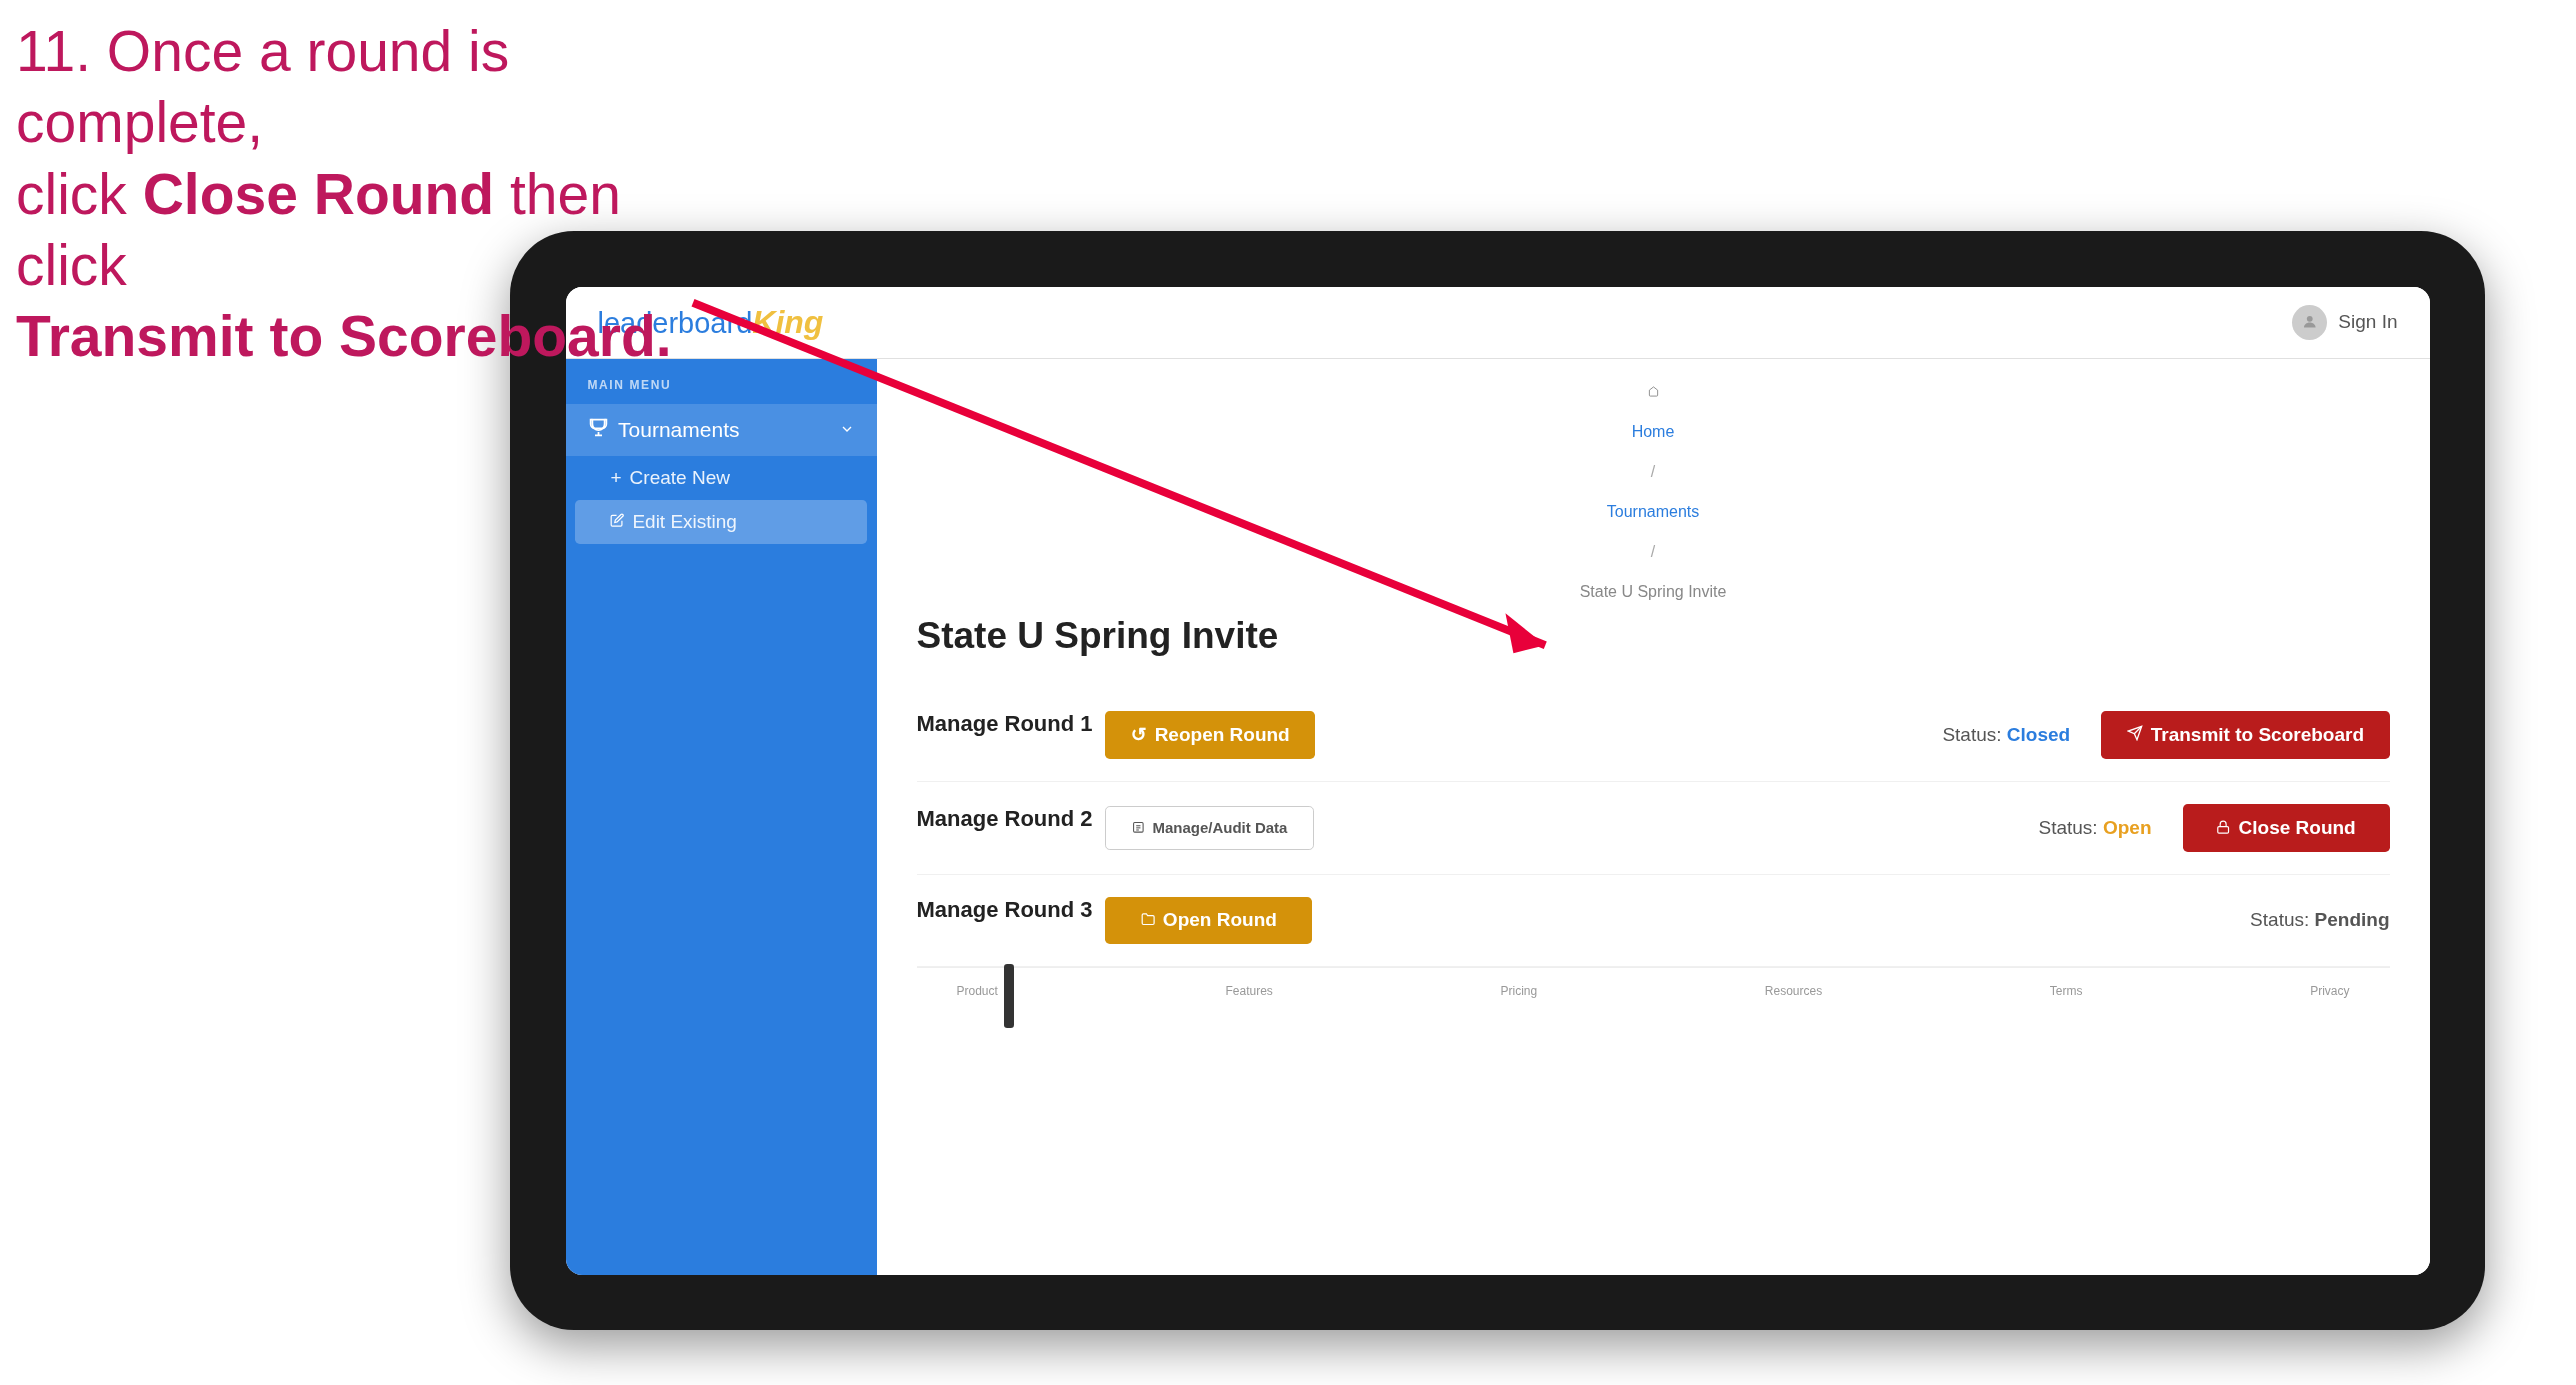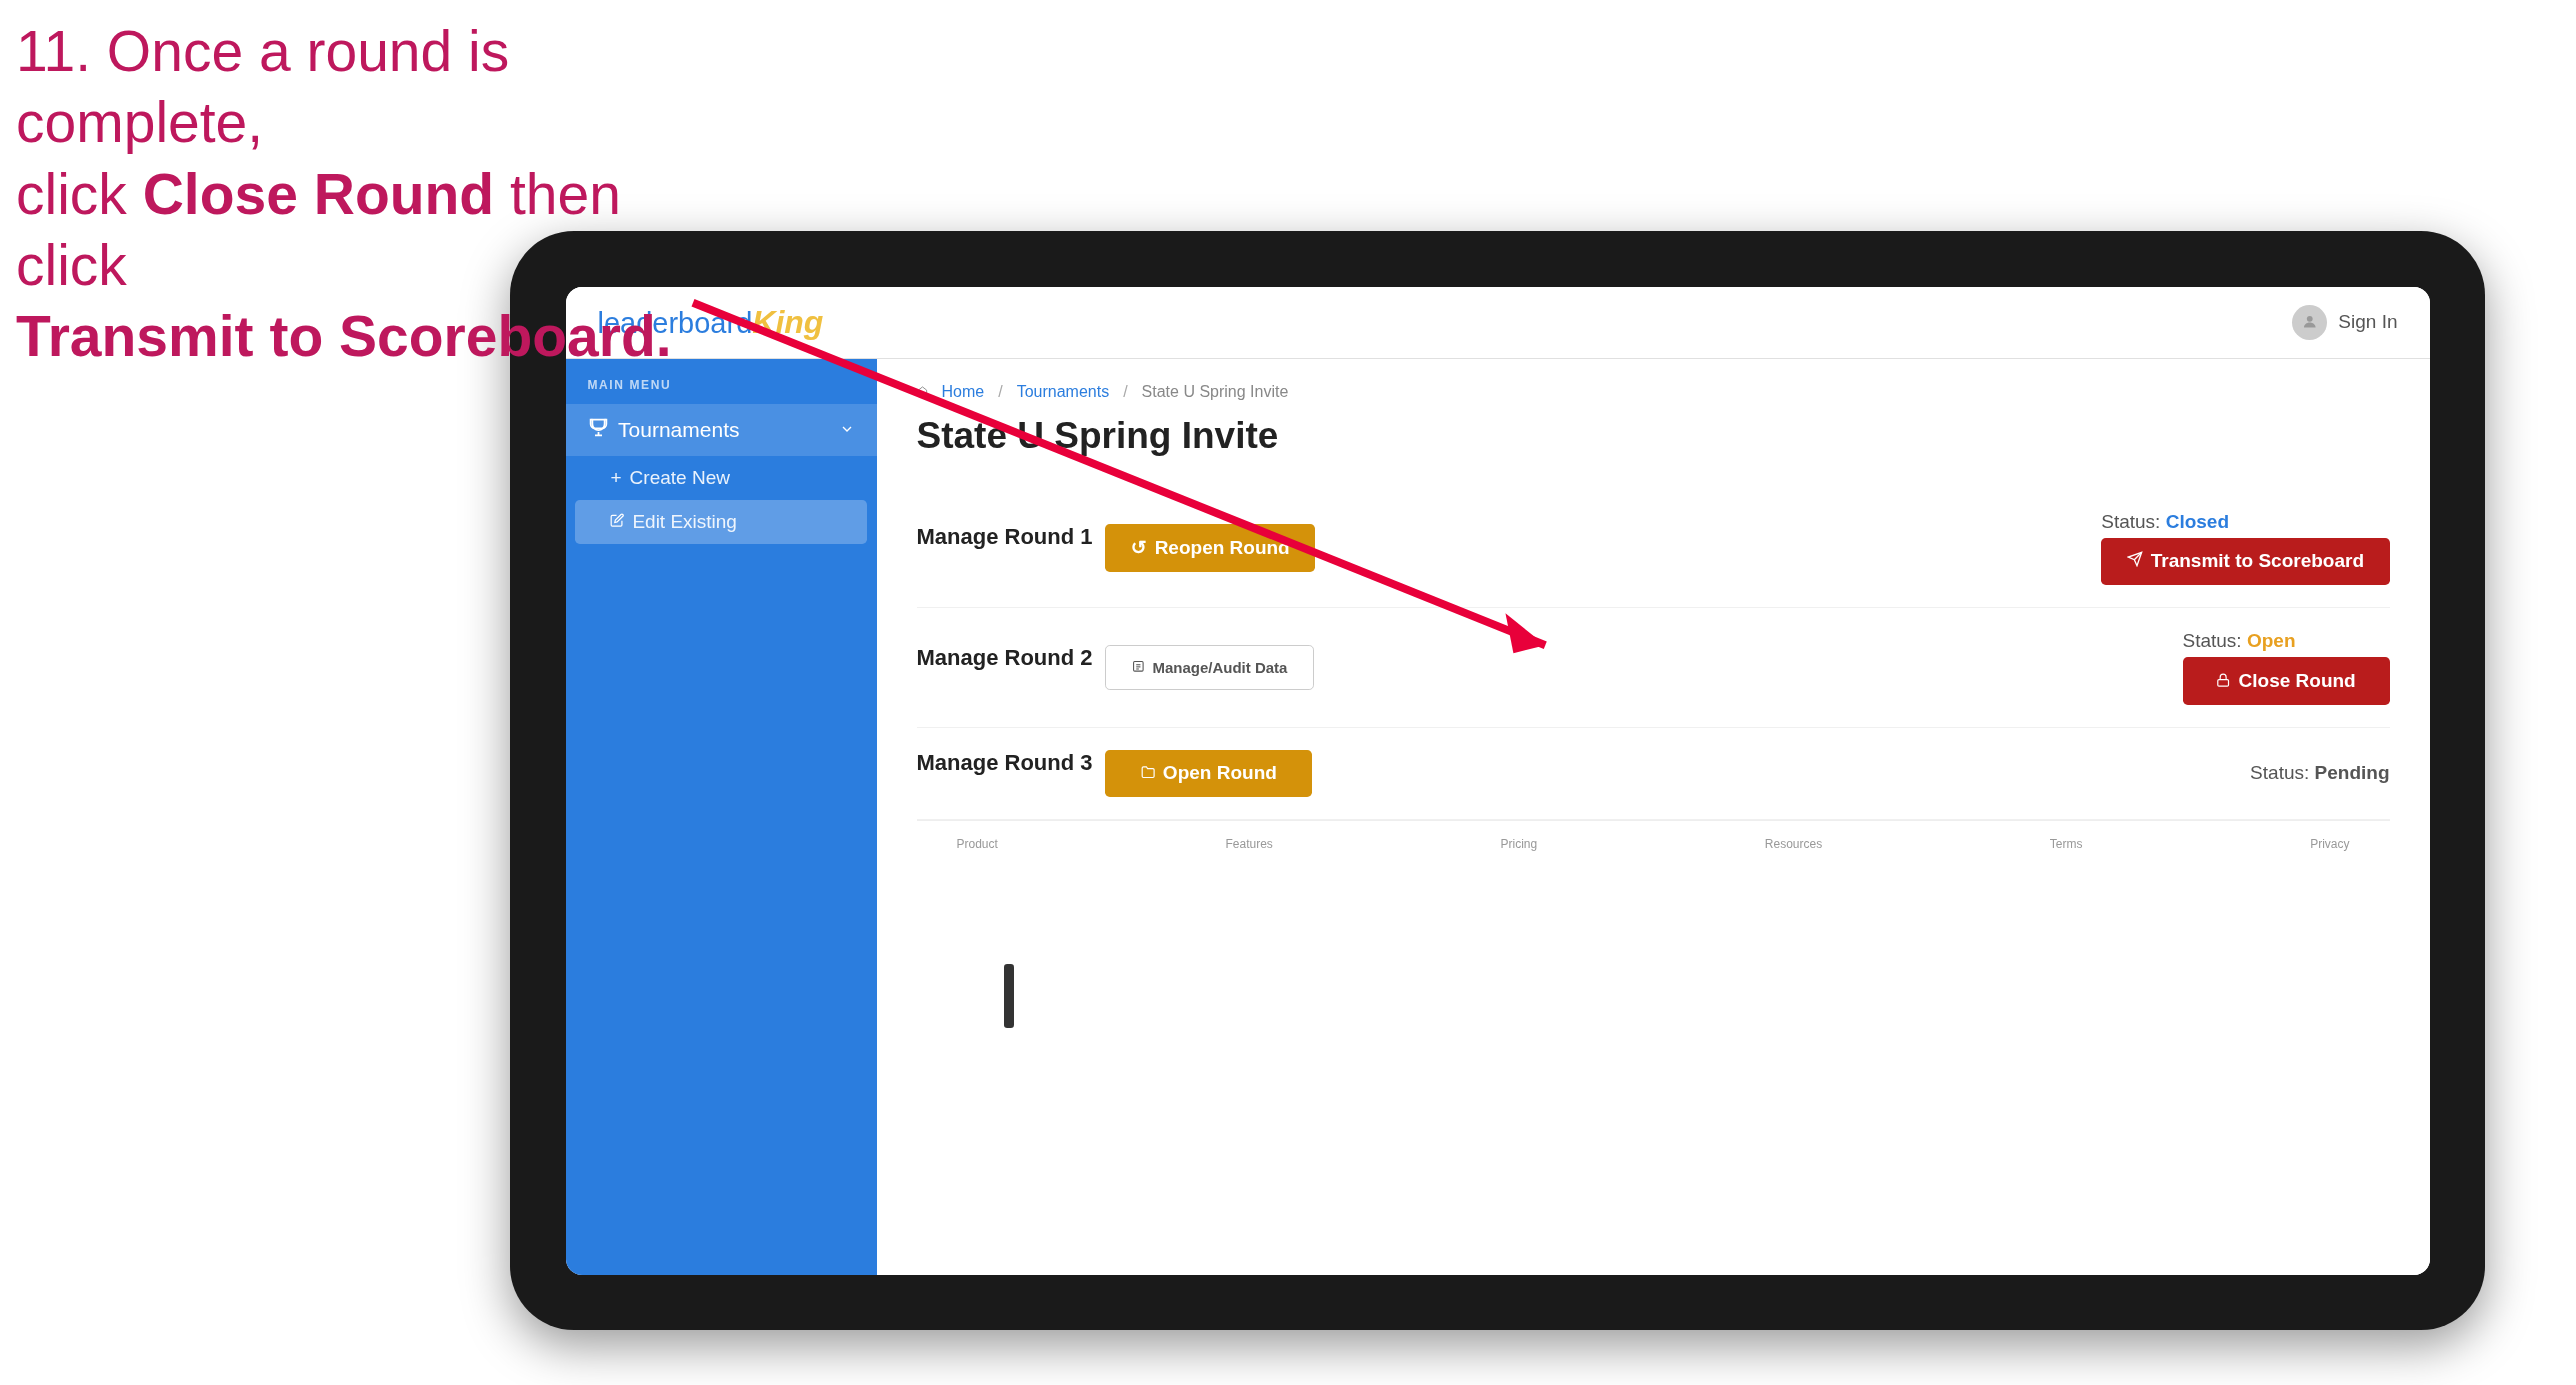--- a/index.html
+++ b/index.html
@@ -181,21 +181,22 @@
       background: #fff;
       overflow-y: auto;
     }
 
     .breadcrumb {
       font-size: 16px;
       color: #888;
       margin-bottom: 14.3px;
       display: flex;
       align-items: center;
-      gap: 14px;
+      gap: 22px;
+      flex-direction: column;
     }
 
     .breadcrumb a {
       color: #2b7dde;
       text-decoration: none;
     }
 
     .breadcrumb .sep {
       color: #aaa;
     }
@@ -226,23 +227,23 @@
     }
 
     .round-title {
       font-size: 22px;
       font-weight: 600;
       color: #222;
     }
 
     .round-right {
       display: flex;
-      flex-direction: column;
-      align-items: flex-start;
-      gap: 5px;
+      flex-direction: row;
+      align-items: center;
+      gap: 31px;
     }
 
     .status-label {
       font-size: 19px;
       color: #555;
     }
 
     .status-closed { color: #2b7dde; font-weight: 600; }
     .status-open { color: #e8a020; font-weight: 600; }
     .status-pending { color: #555; font-weight: 600; }

